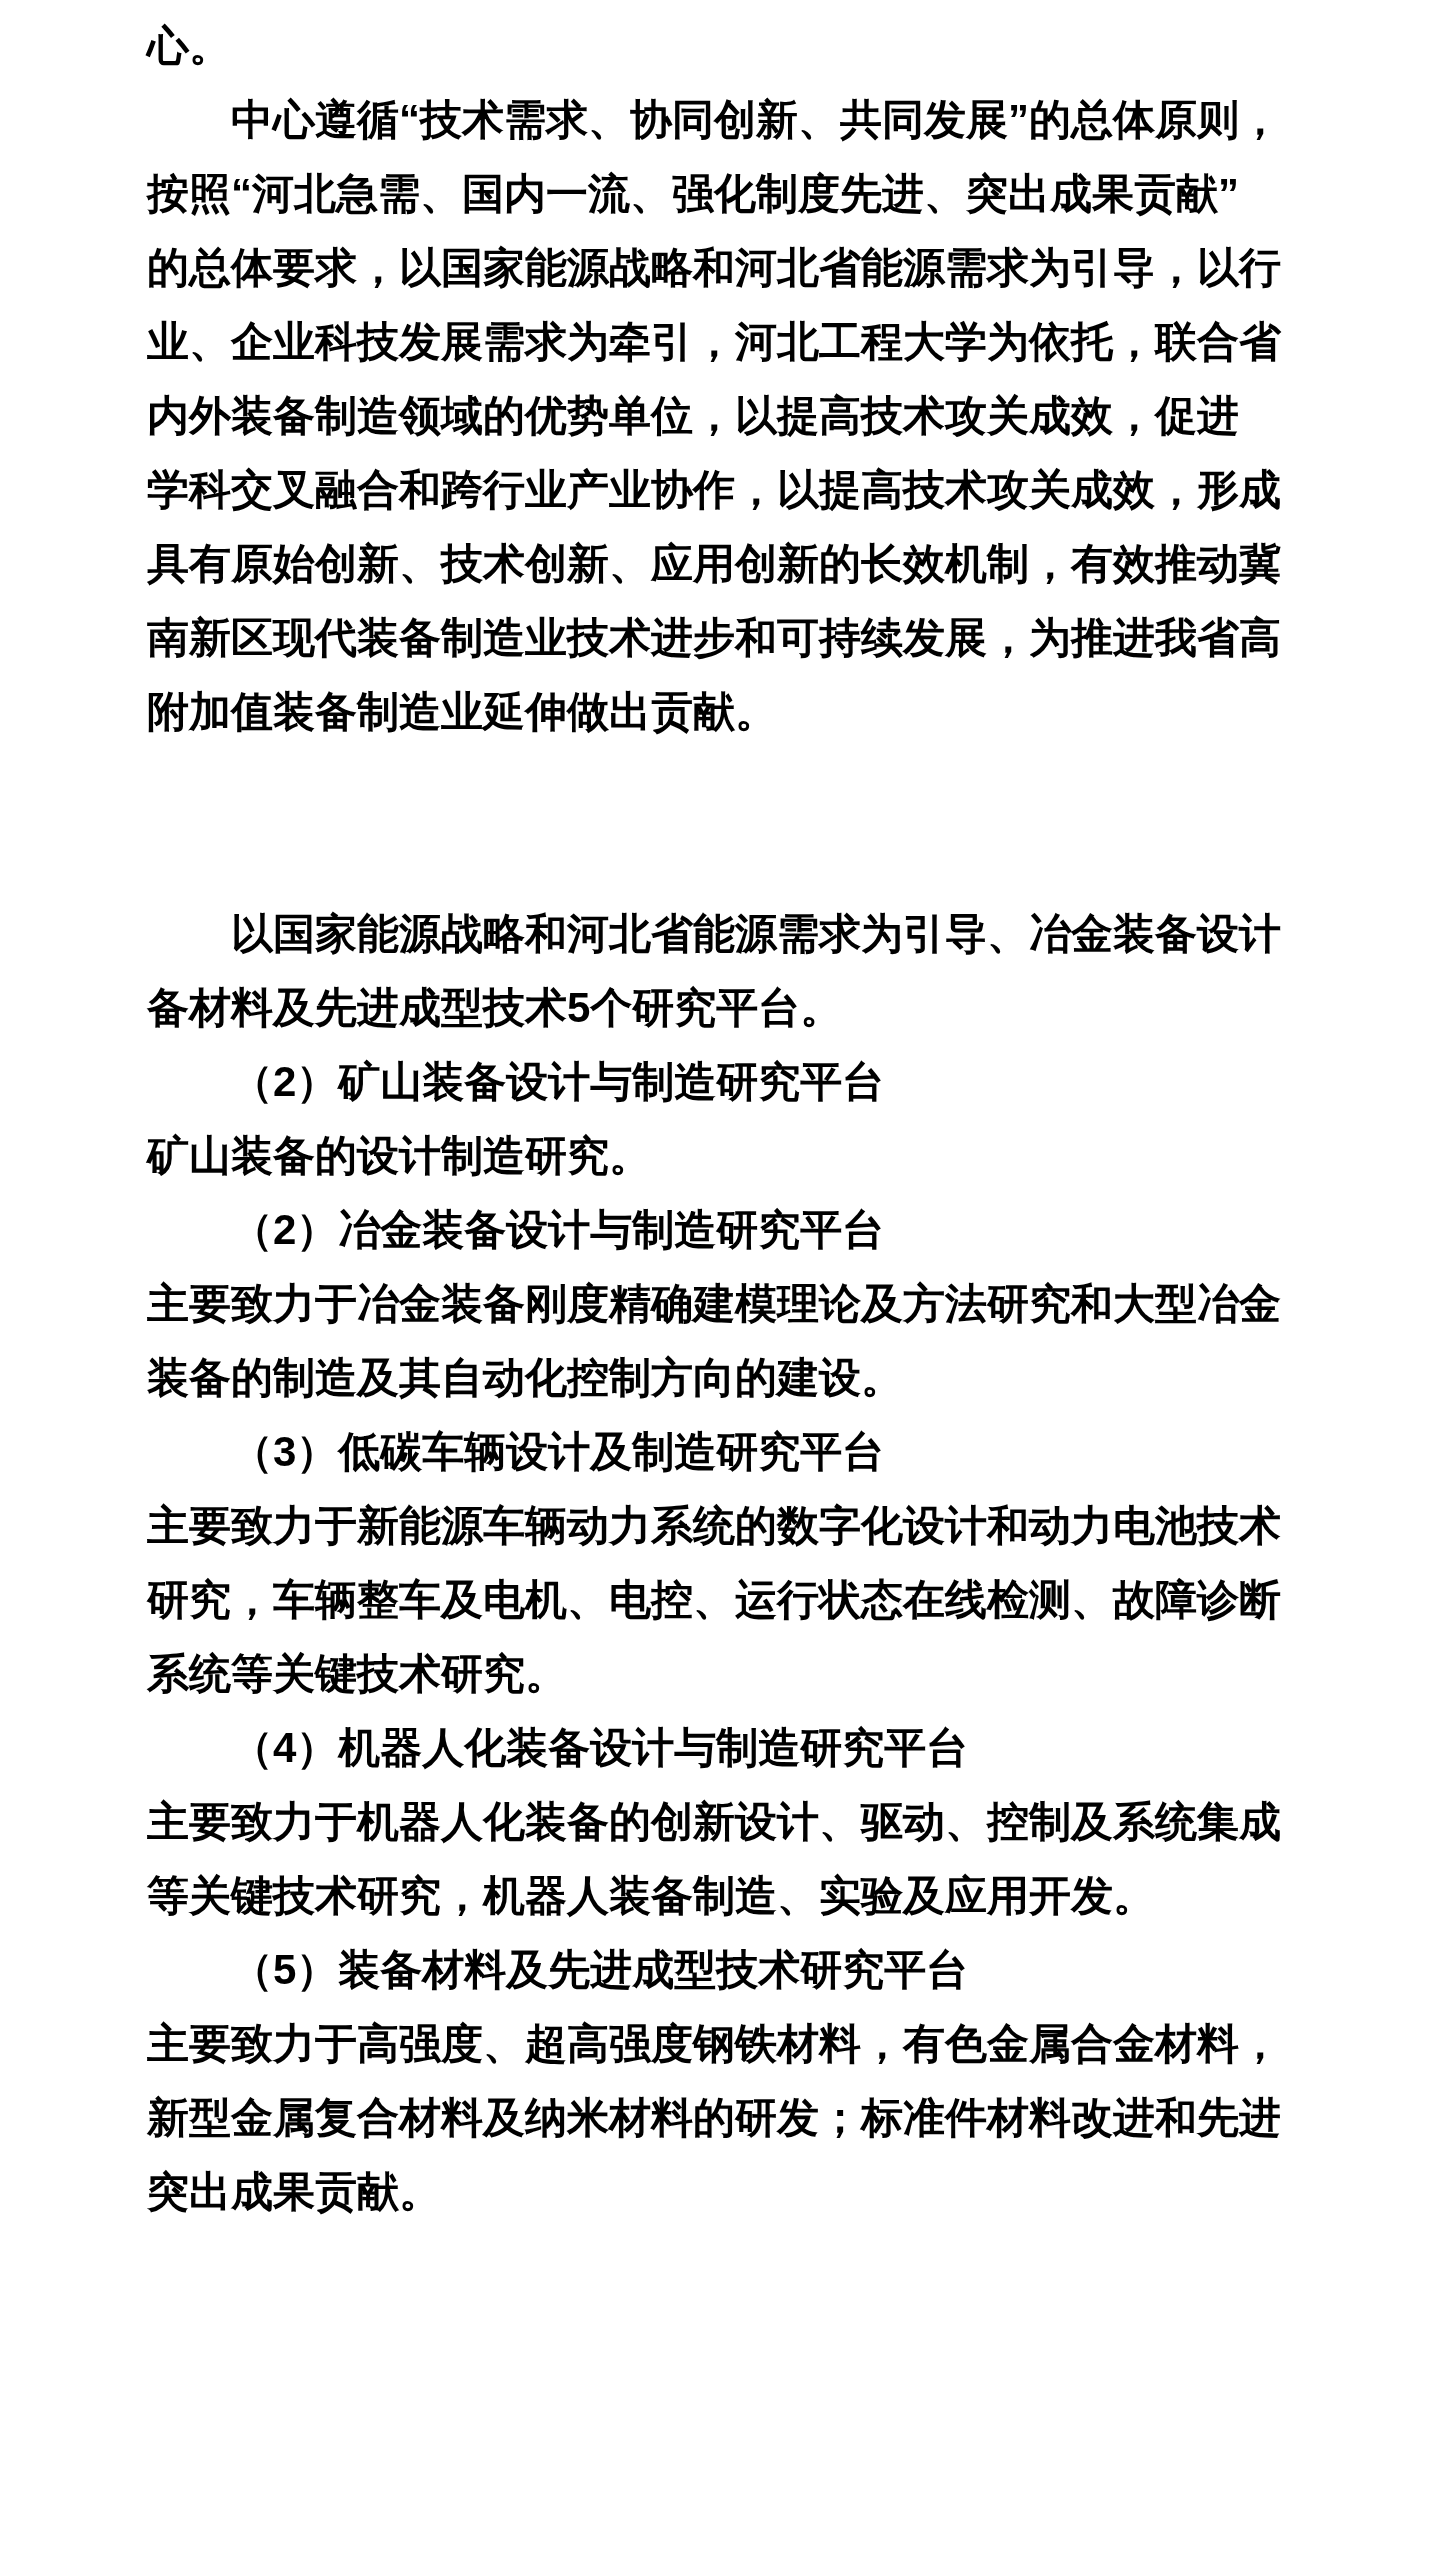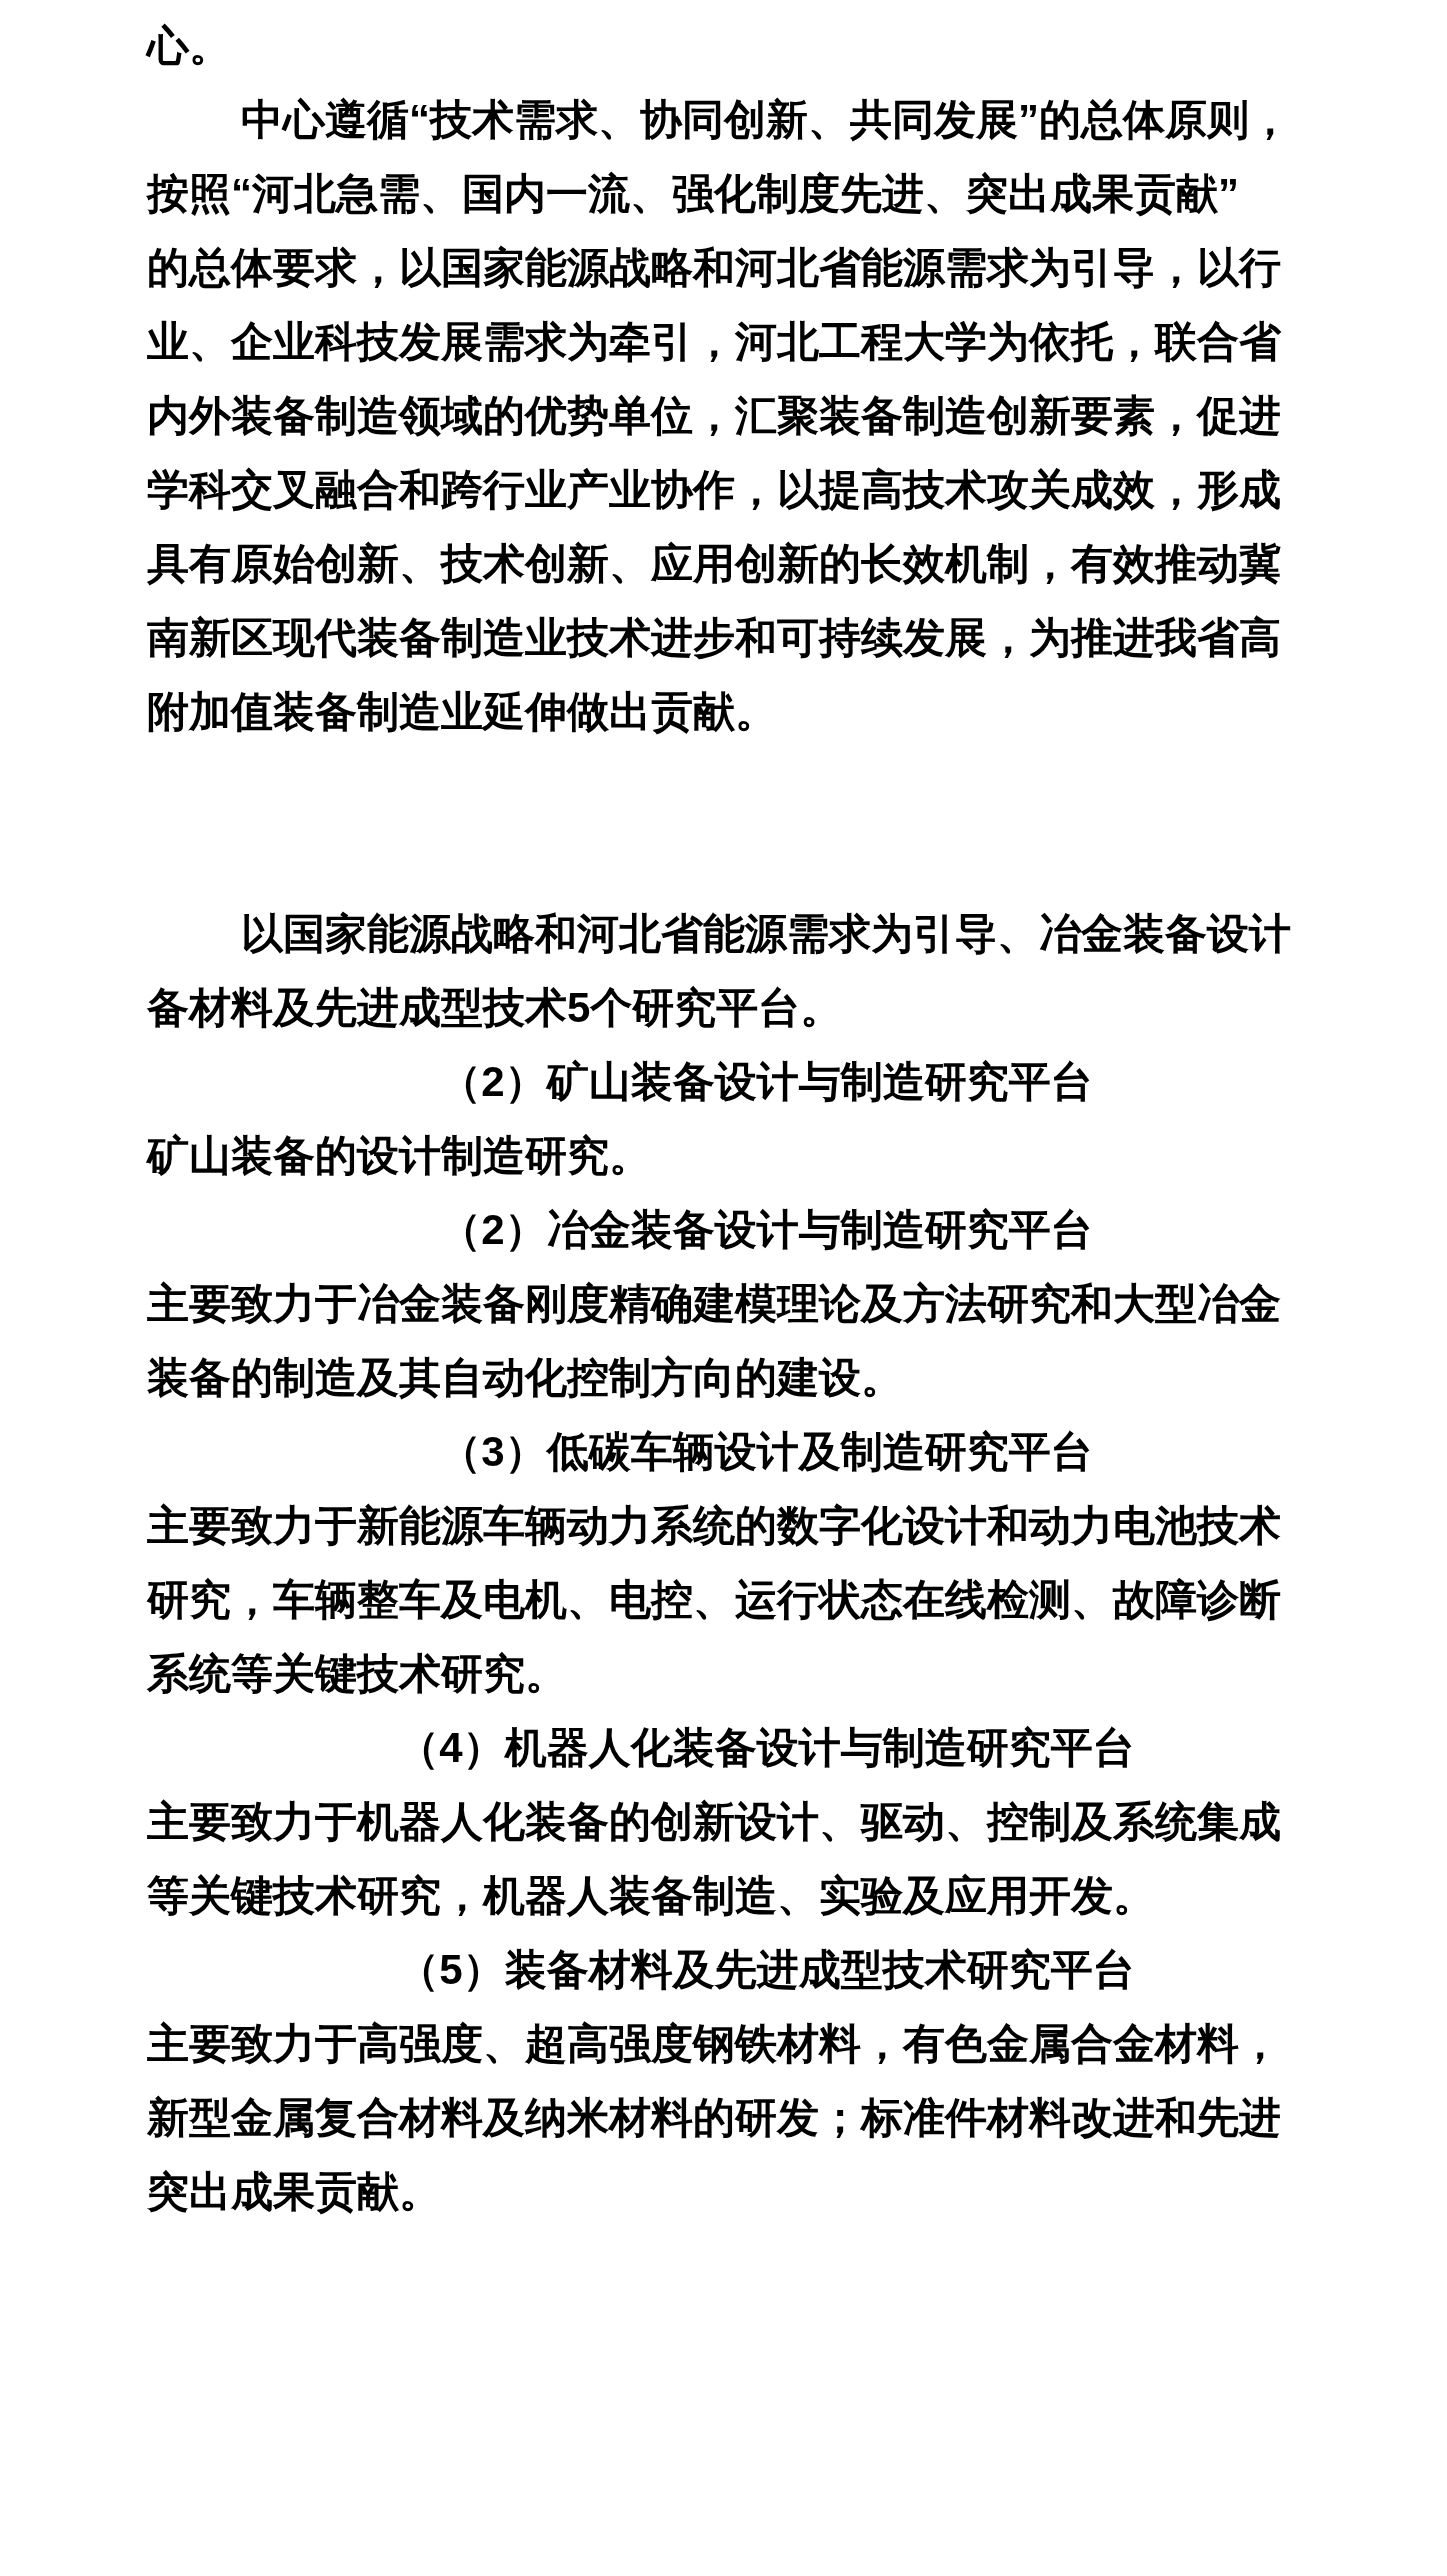--- a/index.html
+++ b/index.html
@@ -25,38 +25,37 @@
     font-size: 42px;
     line-height: 74px;
     white-space: nowrap;
     letter-spacing: 0;
   }
   .line {
     height: 74px;
   }
   .indent {
     text-indent: 2em;
-    text-align: center;
   }
   .para-gap {
     height: 148px; 
   }
 </style>
 </head>
 <body>
 
 <div class="page">
 
   <div class="doc-text line">心。</div>
 
   <div class="doc-text line indent">中心遵循“技术需求、协同创新、共同发展”的总体原则，</div>
   <div class="doc-text line">按照“河北急需、国内一流、强化制度先进、突出成果贡献”</div>
   <div class="doc-text line">的总体要求，以国家能源战略和河北省能源需求为引导，以行</div>
   <div class="doc-text line">业、企业科技发展需求为牵引，河北工程大学为依托，联合省</div>
-  <div class="doc-text line">内外装备制造领域的优势单位，汇聚装备制造创新要素，促进</div>
+  <div class="doc-text line">内外装备制造领域的优势单位，以提高技术攻关成效，促进</div>
   <div class="doc-text line">学科交叉融合和跨行业产业协作，以提高技术攻关成效，形成</div>
   <div class="doc-text line">具有原始创新、技术创新、应用创新的长效机制，有效推动冀</div>
   <div class="doc-text line">南新区现代装备制造业技术进步和可持续发展，为推进我省高</div>
   <div class="doc-text line">附加值装备制造业延伸做出贡献。</div>
 
   <div class="para-gap"></div>
 
 
   <div class="doc-text line indent">以国家能源战略和河北省能源需求为引导、冶金装备设计</div>
   <div class="doc-text line">备材料及先进成型技术5个研究平台。</div>

